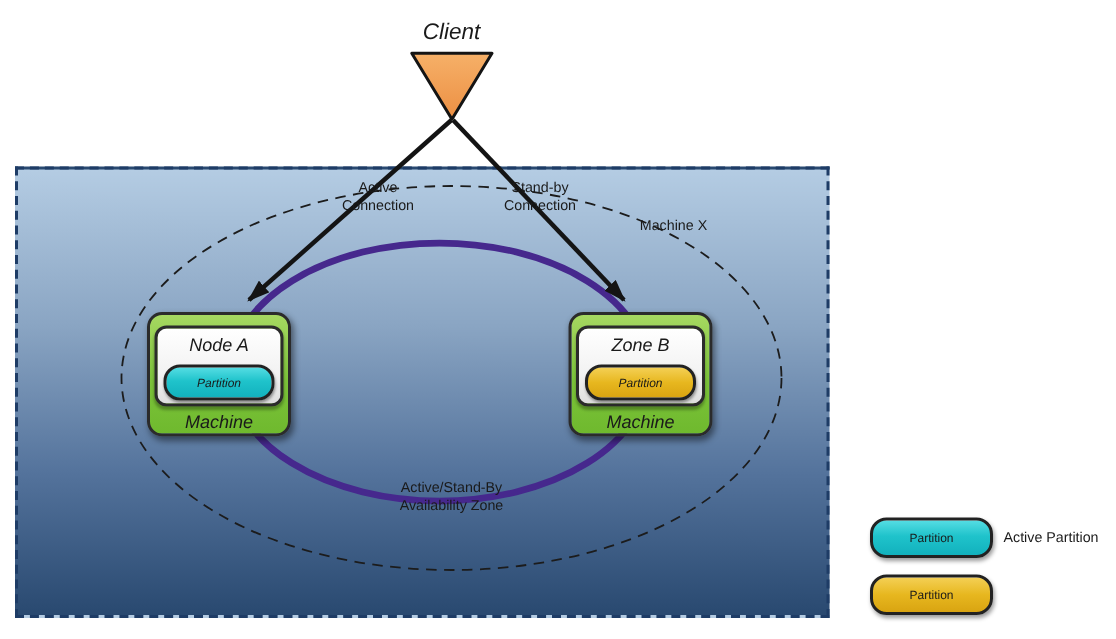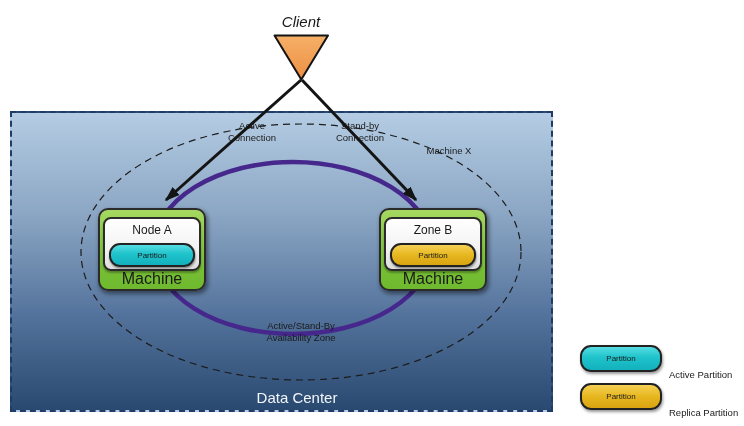--- a/index.html
+++ b/index.html
@@ -24,27 +24,28 @@
   
   .layer {
     position: absolute;
     left: 0; top: 0;
     z-index: 2;
   }
   
   .node {
     position: absolute;
     top: 208px;
-    width: 108px; height: 83px;
+    width: 96px; height: 83px;
     box-sizing: border-box;
     background: linear-gradient(180deg, #a6d861 0%, #7cc43a 55%, #6fb92e 100%);
     border: 2px solid #2b2b2b;
     border-radius: 10px;
     box-shadow: 1.5px 2.5px 4px rgba(0,0,0,0.45);
     z-index: 3;
+    font-style: italic;
   }
   .node.a { left: 98px; }
   .node.b { left: 379px; }
   .node-inner {
     position: absolute;
     left: 3px; right: 3px; top: 7px;
     height: 54px;
     box-sizing: border-box;
     background: linear-gradient(180deg, #ffffff 0%, #f2f2f2 60%, #dedede 100%);
     border: 2px solid #2b2b2b;
@@ -70,21 +71,21 @@
   .partition.active, .legend-box.active {
     background: linear-gradient(180deg, #55dde3 0%, #1fc3cb 45%, #12b1bd 100%);
   }
   .partition.replica, .legend-box.replica {
     background: linear-gradient(180deg, #f4d055 0%, #e7b71f 50%, #d9a411 100%);
   }
   .machine {
     position: absolute;
     bottom: 1px; left: 0; right: 0;
     text-align: center;
-    font-size: 16px;
+    font-size: 12px;
   }
   
   .lbl { position: absolute; z-index: 4; }
   .client-lbl   { left: 261px; top: 13px;  width: 80px;  text-align: center; font-size: 15px; font-style: italic; }
   .conn-lbl     { font-size: 9.5px; line-height: 11.5px; text-align: center; white-space: pre-line; width: 84px; margin-top: 39px; }
   .conn-active  { left: 210px; top: 81px; }
   .conn-standby { left: 318px; top: 81px; }
   .cluster-lbl  { left: 414px; top: 145px; width: 70px;  text-align: center; font-size: 9.5px; }
   .az-lbl       { left: 241px; top: 320px; width: 120px; text-align: center; font-size: 9.5px; line-height: 12px; white-space: pre-line; }
   .dc-lbl       { left: 237px; top: 389px; width: 120px; text-align: center; font-size: 15px; color: #f2f6fa; }
@@ -103,21 +104,20 @@
   }
   .legend-box.row1 { top: 345px; }
   .legend-box.row2 { top: 383px; }
   .legend-text {
     position: absolute;
     left: 669px;
     height: 27px;
     display: flex; align-items: center;
     font-size: 9.5px;
     z-index: 4;
-    margin-top: 16px;
   }
   .legend-text.row1 { top: 345px; }
   .legend-text.row2 { top: 383px; }
 </style>
 </head>
 <body>
 
 <div class="stage">
 
   <div class="datacenter"></div>
@@ -165,25 +165,23 @@
   </div>
 
   <div class="lbl client-lbl">Client</div>
   <div class="lbl conn-lbl conn-active">Active
 Connection</div>
   <div class="lbl conn-lbl conn-standby">Stand-by
 Connection</div>
   <div class="lbl cluster-lbl">Machine X</div>
   <div class="lbl az-lbl">Active/Stand-By
 Availability Zone</div>
-  <div class="lbl dc-lbl">Data Center</div>
 
   <div class="legend-box active row1">
     <span>Partition</span>
   </div>
   <div class="legend-text row1">Active Partition</div>
 
   <div class="legend-box replica row2">
     <span>Partition</span>
   </div>
-  <div class="legend-text row2">Replica Partition</div>
 
 </div>
 
 </body></html>

